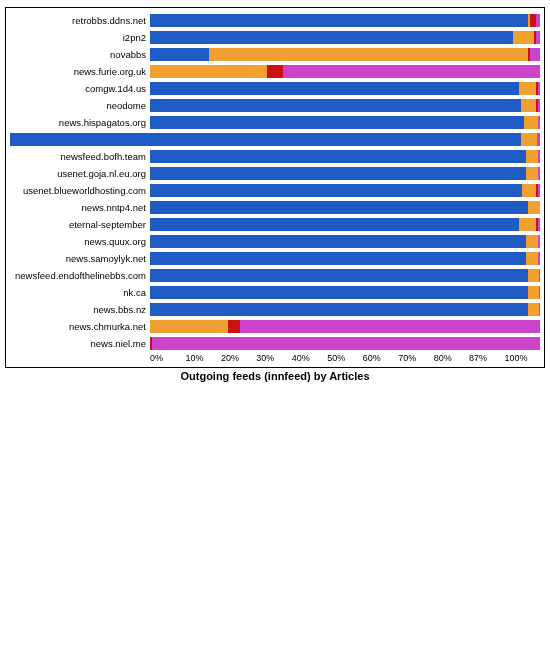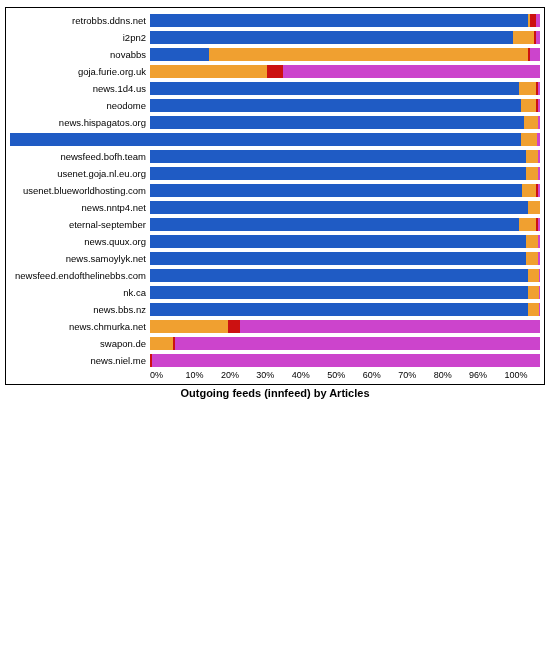--- a/index.html
+++ b/index.html
@@ -54,31 +54,31 @@
           <div class="bar-container" style="position: relative;">
             <div class="bar-wrap">
               <div class="bar-segment" style="width: 15%; background: rgb(31, 91, 196);"></div>
               <div class="bar-segment" style="width: 82%; background: rgb(240, 160, 48);"></div>
               <div class="bar-segment" style="width: 0.5%; background: rgb(204, 17, 17);"></div>
               <div class="bar-segment" style="width: 2.5%; background: rgb(204, 68, 204);"></div>
             </div>
           </div>
         </div>
         <div class="row">
-          <div class="row-label">goja.furie.org.uk</div>
+          <div class="row-label">news.furie.org.uk</div>
           <div class="bar-container" style="position: relative;">
             <div class="bar-wrap">
               <div class="bar-segment" style="width: 30%; background: rgb(240, 160, 48);"></div>
               <div class="bar-segment" style="width: 4%; background: rgb(204, 17, 17);"></div>
               <div class="bar-segment" style="width: 66%; background: rgb(204, 68, 204);"></div>
             </div>
           </div>
         </div>
         <div class="row">
-          <div class="row-label">news.1d4.us</div>
+          <div class="row-label">comgw.1d4.us</div>
           <div class="bar-container" style="position: relative;">
             <div class="bar-wrap">
               <div class="bar-segment" style="width: 94.5%; background: rgb(31, 91, 196);"></div>
               <div class="bar-segment" style="width: 4.5%; background: rgb(240, 160, 48);"></div>
               <div class="bar-segment" style="width: 0.5%; background: rgb(204, 17, 17);"></div>
               <div class="bar-segment" style="width: 0.5%; background: rgb(204, 68, 204);"></div>
             </div>
           </div>
         </div>
         <div class="row">
@@ -212,30 +212,20 @@
             </div>
           </div>
         </div>
         <div class="row">
           <div class="row-label">news.chmurka.net</div>
           <div class="bar-container" style="position: relative;">
             <div class="bar-wrap">
               <div class="bar-segment" style="width: 20%; background: rgb(240, 160, 48);"></div>
               <div class="bar-segment" style="width: 3%; background: rgb(204, 17, 17);"></div>
               <div class="bar-segment" style="width: 77%; background: rgb(204, 68, 204);"></div>
-            </div>
-          </div>
-        </div>
-        <div class="row">
-          <div class="row-label">swapon.de</div>
-          <div class="bar-container" style="position: relative;">
-            <div class="bar-wrap">
-              <div class="bar-segment" style="width: 6%; background: rgb(240, 160, 48);"></div>
-              <div class="bar-segment" style="width: 0.5%; background: rgb(204, 17, 17);"></div>
-              <div class="bar-segment" style="width: 93.5%; background: rgb(204, 68, 204);"></div>
             </div>
           </div>
         </div>
         <div class="row">
           <div class="row-label">news.niel.me</div>
           <div class="bar-container" style="position: relative;">
             <div class="bar-wrap">
               <div class="bar-segment" style="width: 0.5%; background: rgb(204, 17, 17);"></div>
               <div class="bar-segment" style="width: 99.5%; background: rgb(204, 68, 204);"></div>
             </div>
@@ -246,18 +236,18 @@
     <div class="x-axis" id="x-axis-container">
     <span class="x-tick">0%</span>
         <span class="x-tick">10%</span>
         <span class="x-tick">20%</span>
         <span class="x-tick">30%</span>
         <span class="x-tick">40%</span>
         <span class="x-tick">50%</span>
         <span class="x-tick">60%</span>
         <span class="x-tick">70%</span>
         <span class="x-tick">80%</span>
-        <span class="x-tick">96%</span>
+        <span class="x-tick">87%</span>
         <span class="x-tick">100%</span>
       </div>
   </div>
   <div class="x-axis-title">Outgoing feeds (innfeed) by Articles</div>
 </div>
 
 </body></html>

